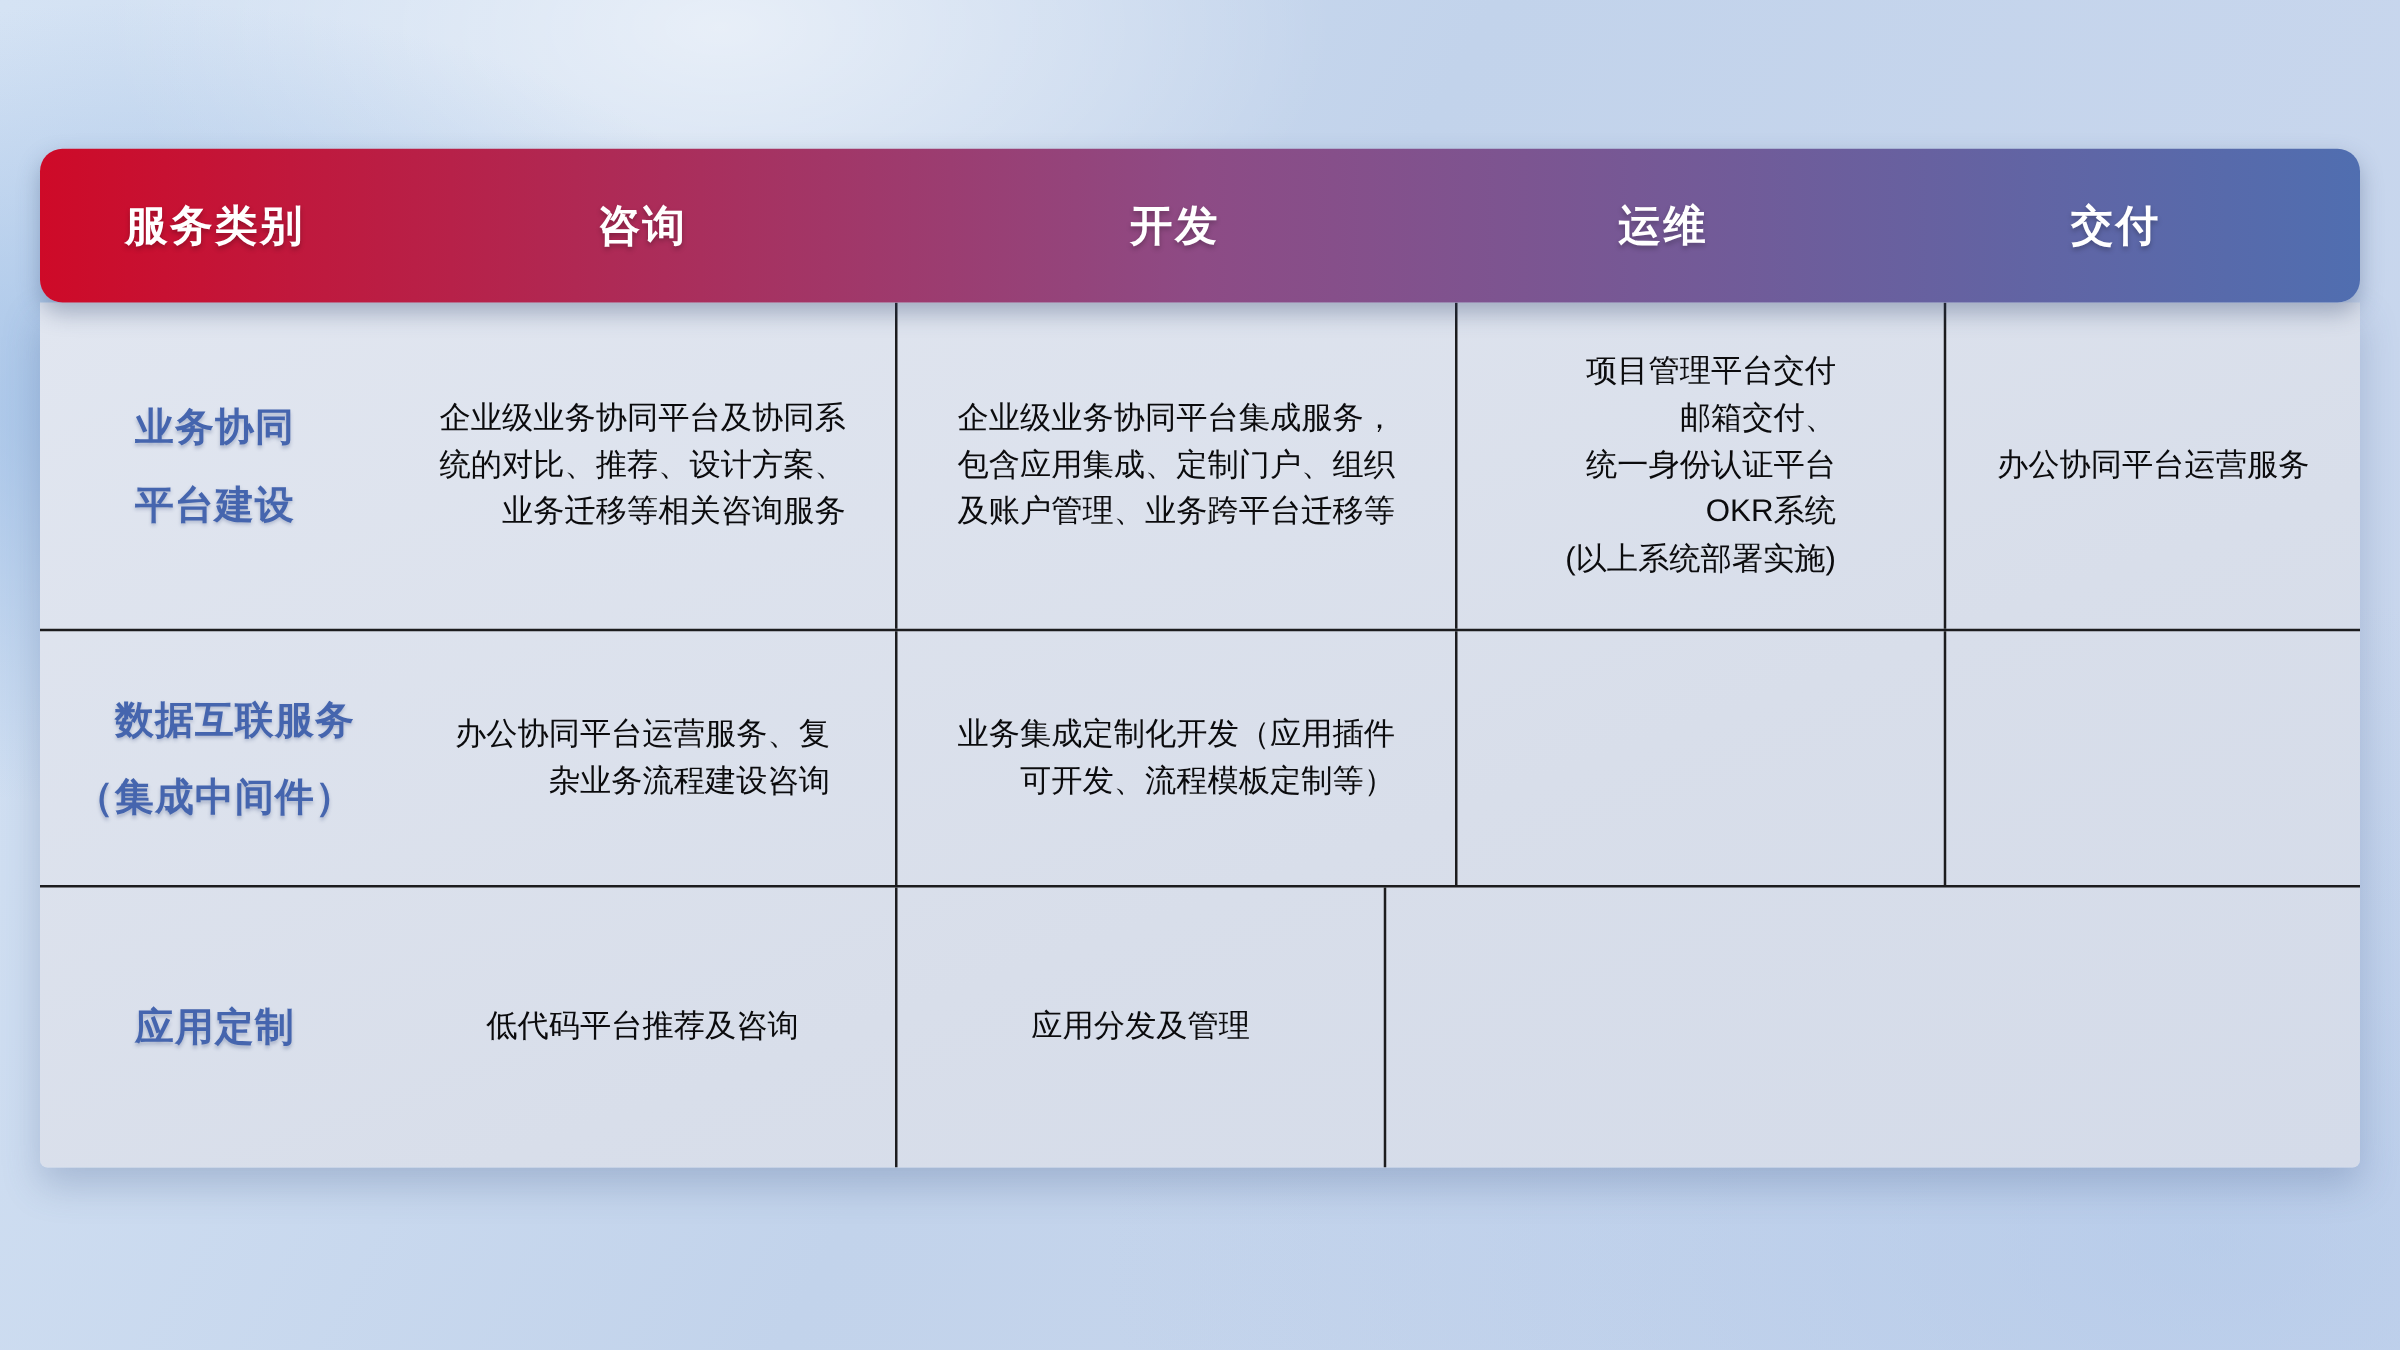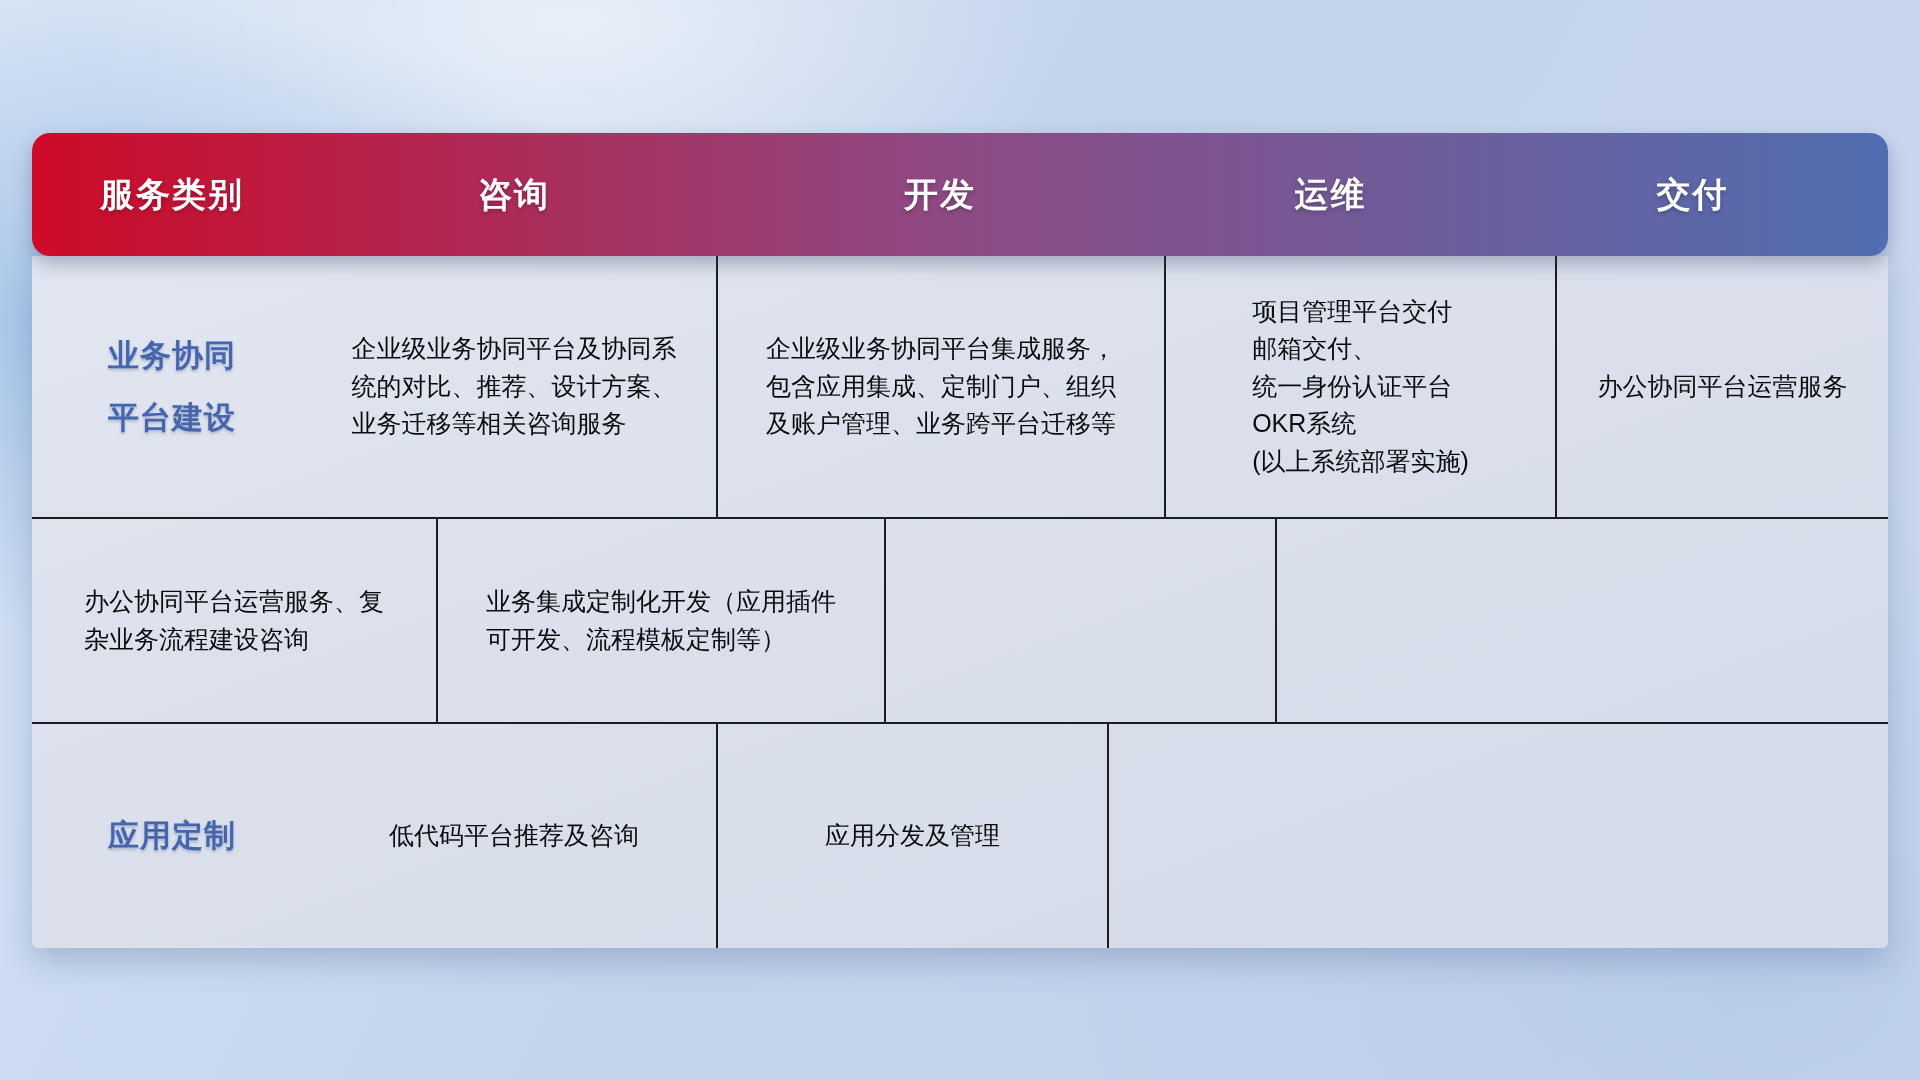--- a/index.html
+++ b/index.html
@@ -14,21 +14,21 @@
     height: 1080px;
     background:
       radial-gradient(900px 520px at 6% 30%, rgba(135,175,224,0.60), transparent 62%),
       radial-gradient(820px 420px at 30% 2%, rgba(255,255,255,0.55), transparent 60%),
       radial-gradient(1300px 760px at 92% 92%, rgba(168,194,230,0.50), transparent 68%),
       linear-gradient(118deg, #d5e3f4 0%, #c2d3eb 48%, #cbd8ee 100%);
   }
   .service-table {
     position: absolute;
     left: 32px;
-    top: 133px;
+    top: 119px;
     width: 1856px;
   }
   .table-header {
     display: flex;
     height: 123px;
     border-radius: 18px;
     background: linear-gradient(90deg, #CE0A28 0%, #8D4B85 50%, #506EB0 100%);
     box-shadow: 0 8px 18px rgba(50,70,110,0.35);
     position: relative;
     z-index: 2;
@@ -53,21 +53,21 @@
     overflow: hidden;
   }
   .trow { display: flex; width: 100%; }
   .trow.row-1 { height: 261px; }
   .trow.row-2 { height: 205px; border-top: 2px solid #1c1c1e; }
   .trow.row-3 { height: 226px; border-top: 2px solid #1c1c1e; }
   .cell {
     display: flex;
     align-items: center;
     justify-content: center;
-    text-align: left;
+    text-align: right;
     white-space: pre-line;
     padding: 8px 14px;
     font-size: 25px;
     line-height: 1.5;
     color: #0b0b0d;
   }
   .b-left { border-left: 2px solid #1c1c1e; }
   .col-category   { width: 280px; }
   .col-consulting { width: 404px; }
   .col-development{ width: 448px; }
@@ -110,20 +110,22 @@
 及账户管理、业务跨平台迁移等</div>
         <div class="cell col-delivery b-left">项目管理平台交付
 邮箱交付、
 统一身份认证平台
 OKR系统
 (以上系统部署实施)</div>
         <div class="cell col-operations b-left">办公协同平台运营服务</div>
       </div>
 
       <div class="trow row-2">
+        <div class="cell category-cell col-category">数据互联服务
+（集成中间件）</div>
         <div class="cell col-consulting">办公协同平台运营服务、复
 杂业务流程建设咨询</div>
         <div class="cell col-development b-left">业务集成定制化开发（应用插件
 可开发、流程模板定制等）</div>
         <div class="cell col-delivery b-left"></div>
         <div class="cell col-operations b-left"></div>
       </div>
 
       <div class="trow row-3">
         <div class="cell category-cell col-category">应用定制</div>

